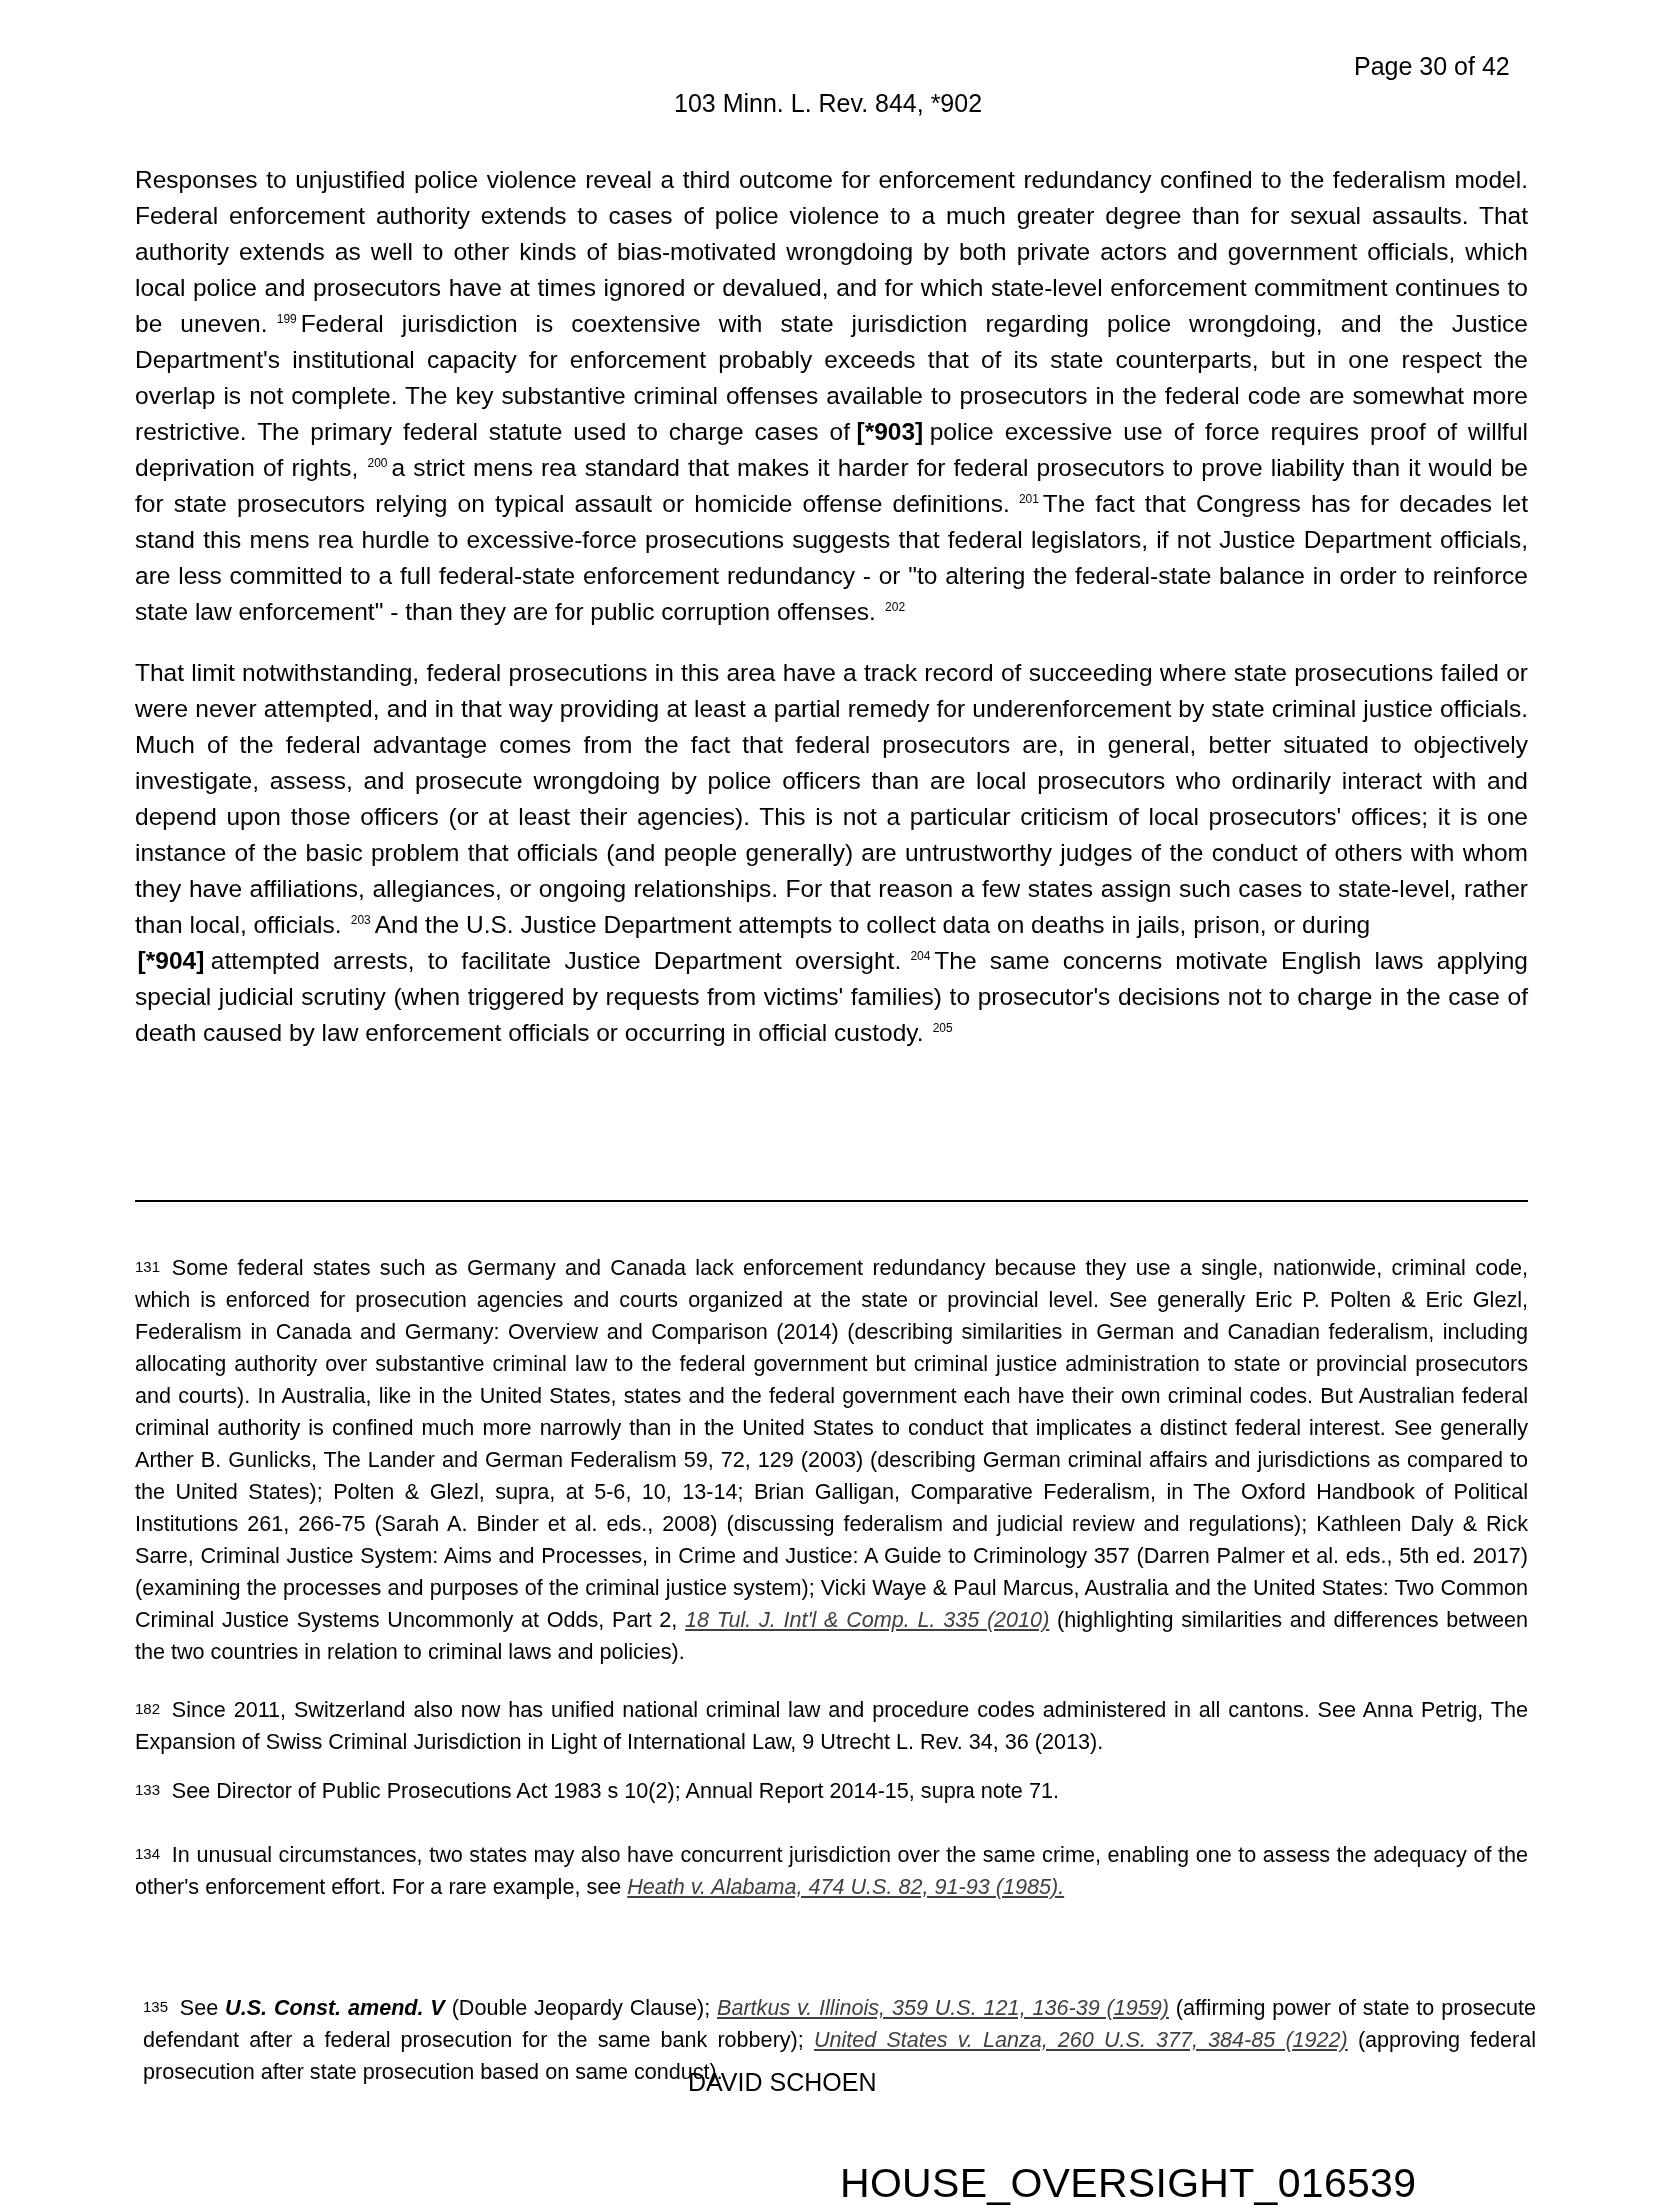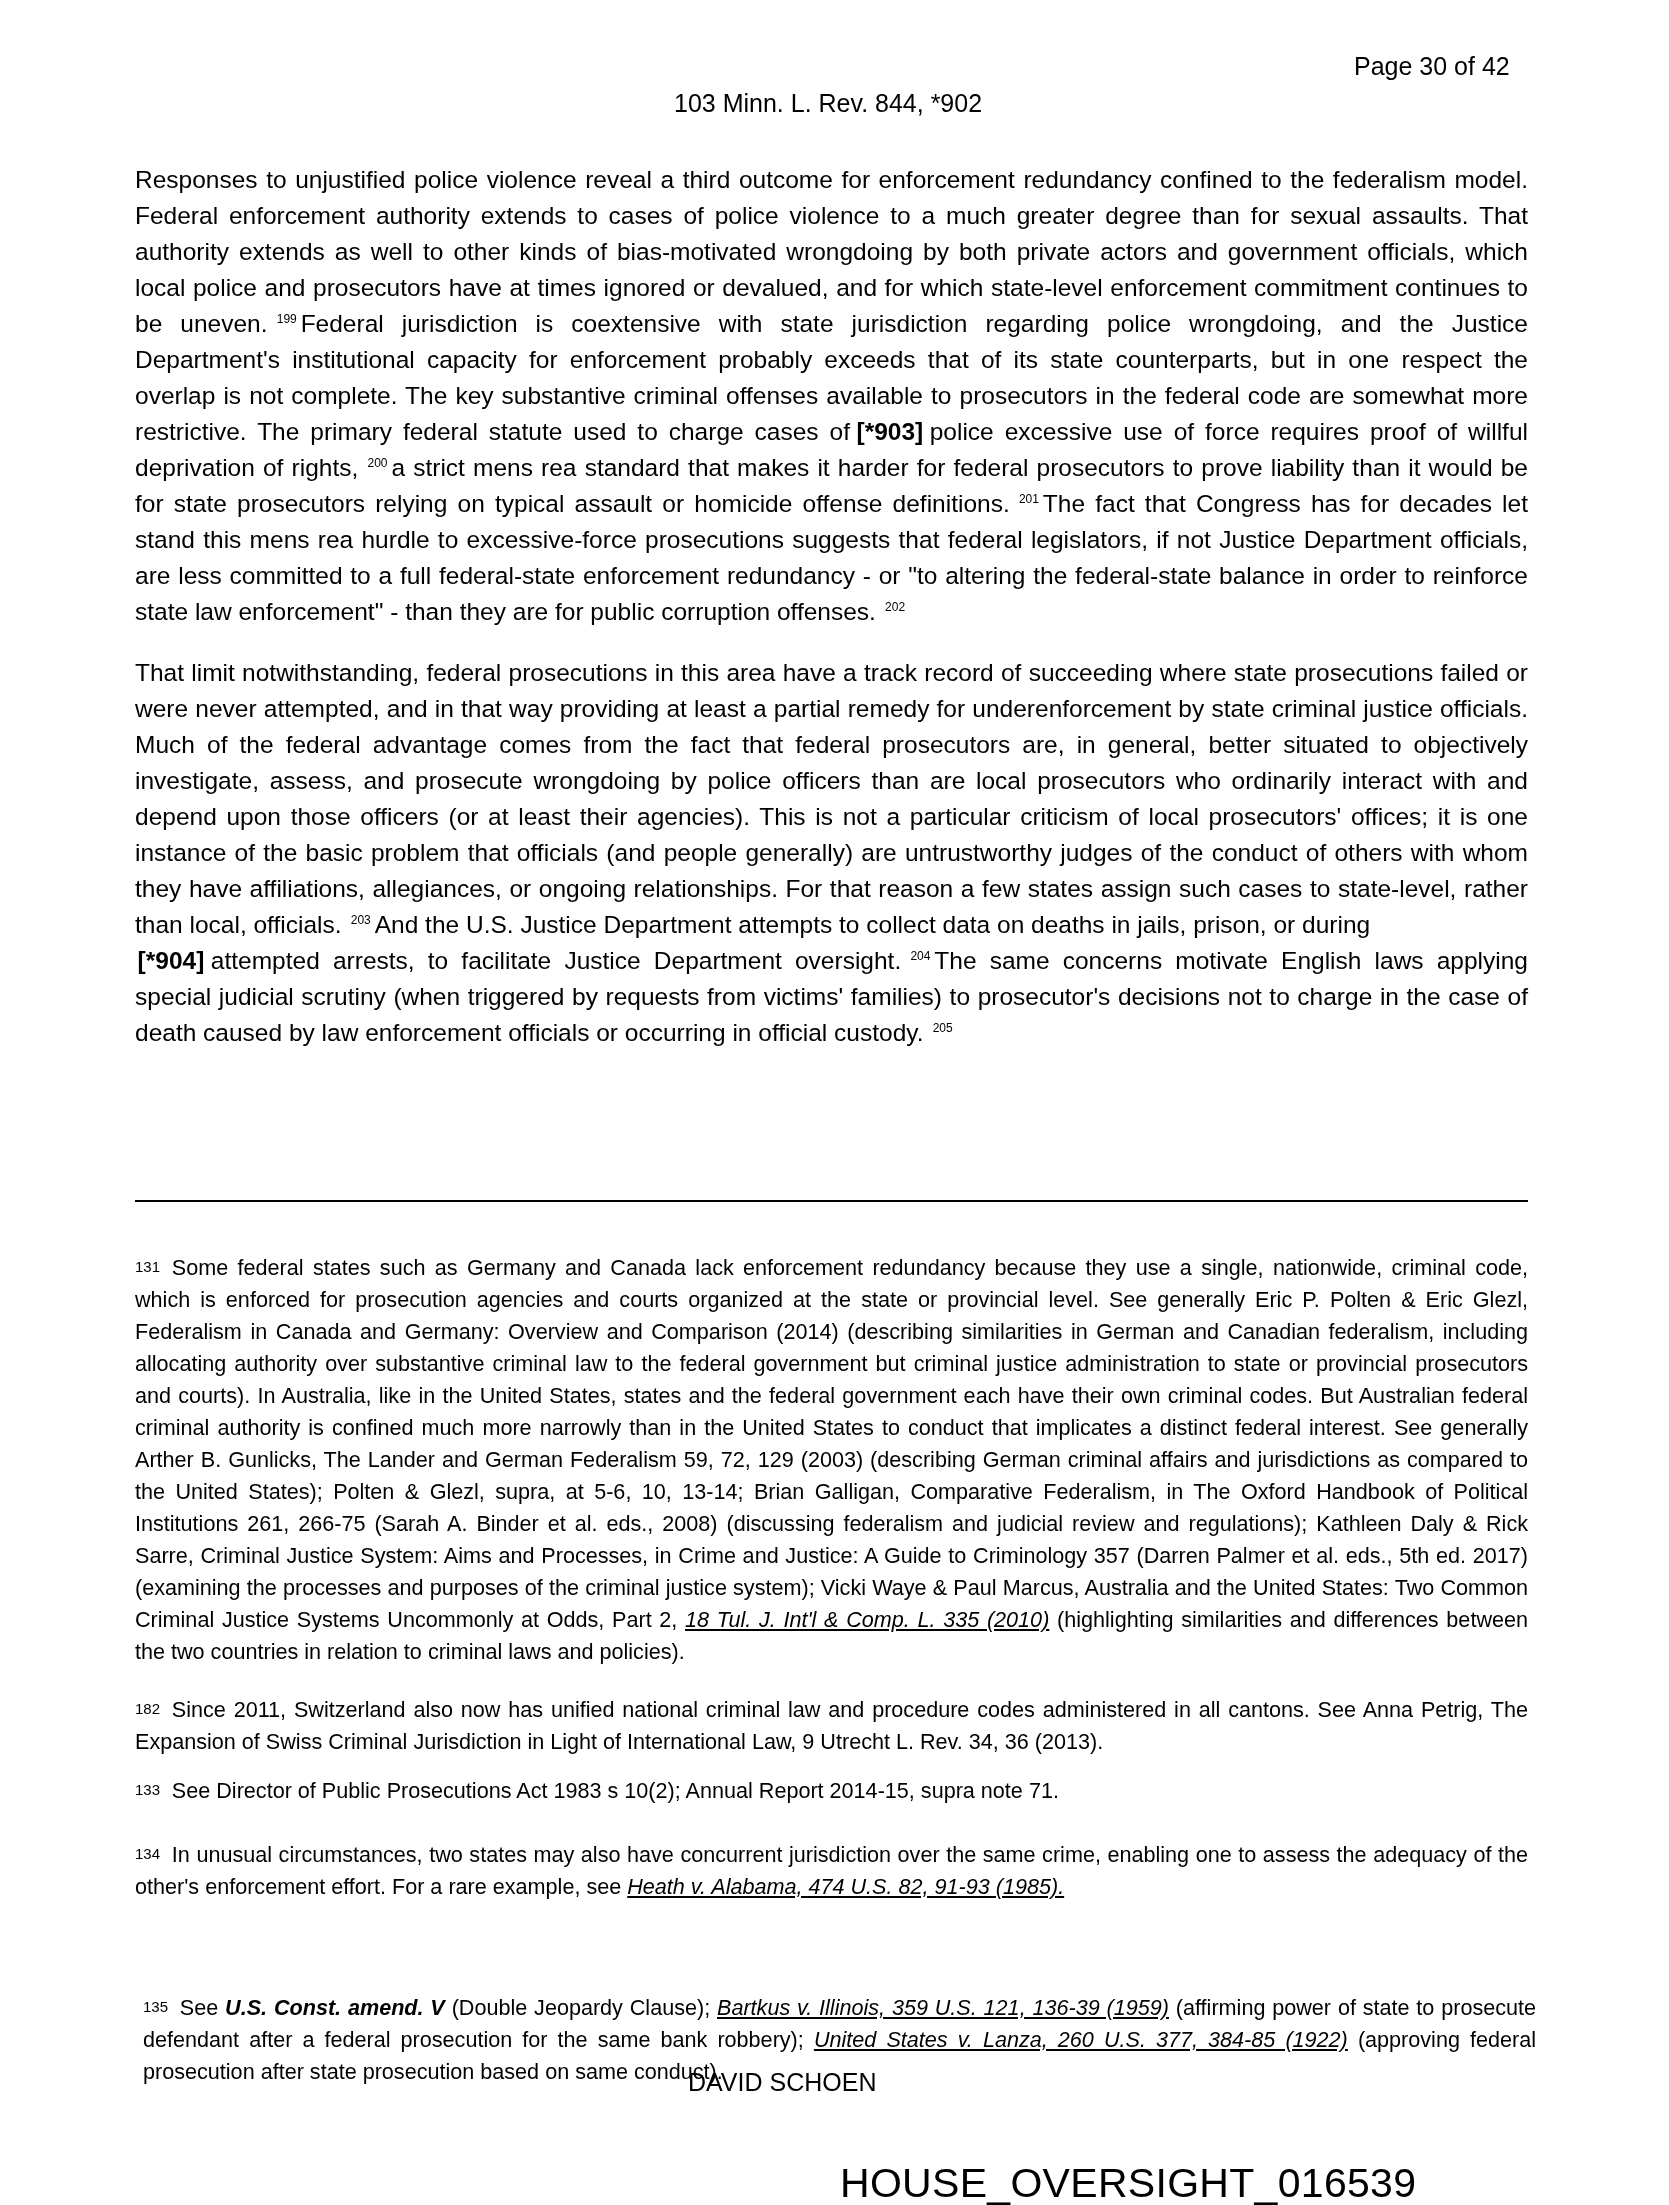--- a/index.html
+++ b/index.html
@@ -14,21 +14,21 @@
   sup.fn { font-size: 12px; vertical-align: top; position: relative; top: -5.2px; margin: 0 3.9px 0 9.2px; }
   .pin { font-weight: bold; margin: 0 6.5px; }
   .rule { position: absolute; top: 1200px; left: 135px; width: 1393px; height: 0; border-top: 2px solid #000; }
   .fns { position: absolute; left: 135px; width: 1393px; font-size: 21.6px; line-height: 32px; text-align: justify; }
   .fnnum { font-size: 15px; vertical-align: top; position: relative; top: -1.3px; margin-right: 11.8px; }
   .fn131 { top: 1252px; }
   .fn132 { top: 1694px; }
   .fn133 { top: 1775px; }
   .fn134 { top: 1839px; }
   .fn135 { top: 1992px; margin-left: 8px; }
-  a.cite { color: #000000; font-style: italic; text-decoration: underline; }
+  a.cite { color: #404040; font-style: italic; text-decoration: underline; }
   .case { font-style: italic; font-weight: bold; }
   .footer-name { position: absolute; top: 2068px; left: 688px; font-size: 25px; }
   .bates { position: absolute; top: 2160px; left: 840px; font-size: 41px; letter-spacing: 0.3px; }
 </style>
 </head>
 <body>
 
 <div class="page-num serif">Page 30 of 42</div>
 <div class="running-head serif">103 Minn. L. Rev. 844, *902</div>
 

